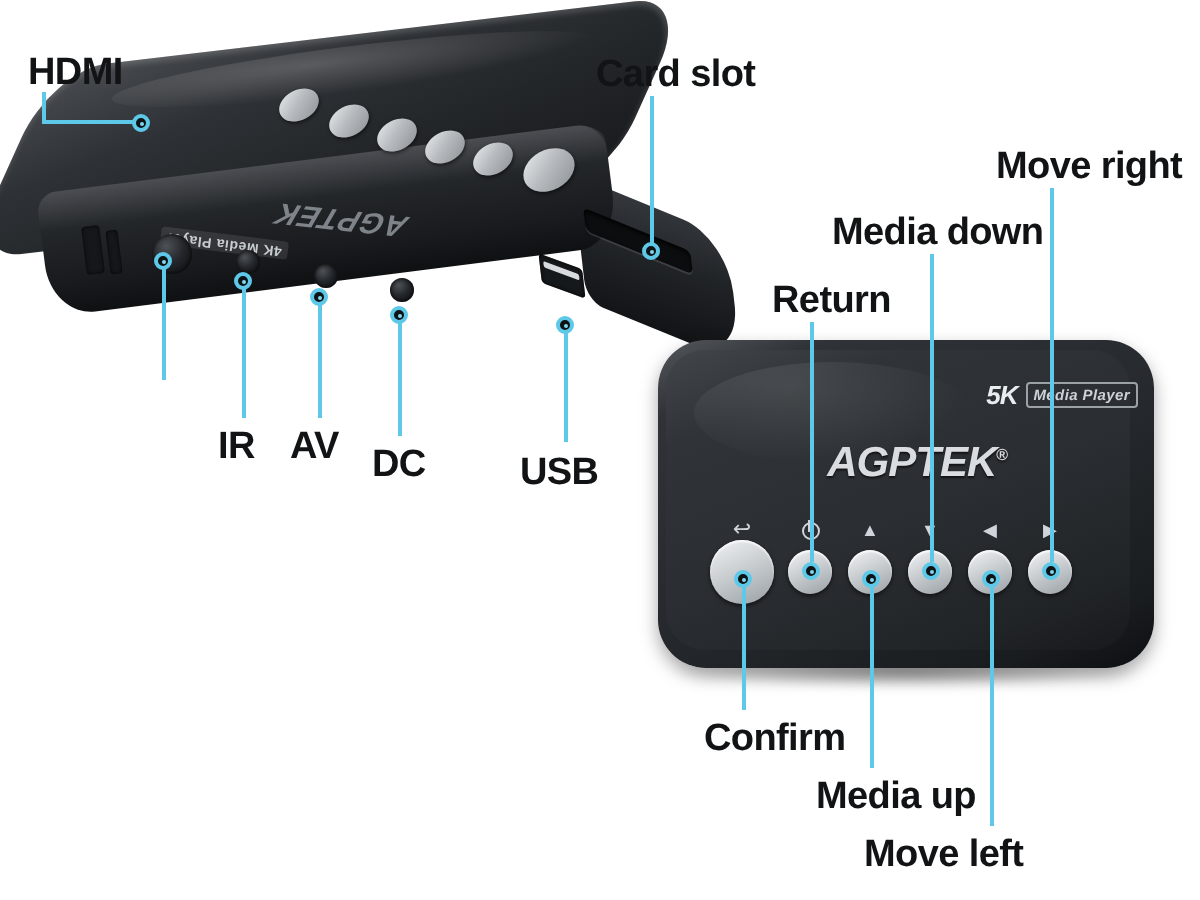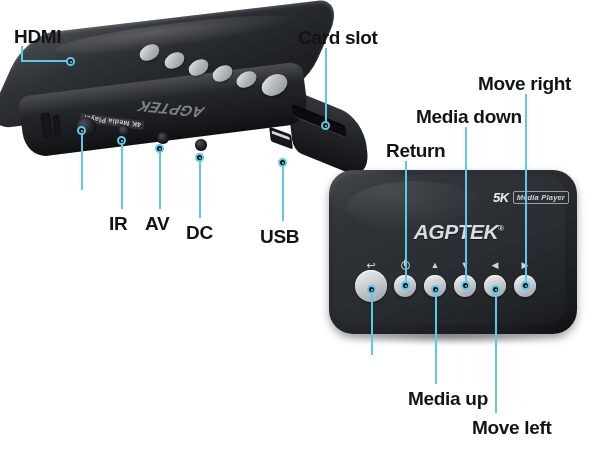--- a/index.html
+++ b/index.html
@@ -394,28 +394,29 @@
   </div>
 
   <div class="label" style="left:386px; top:141px;">Return</div>
   <div class="leader v" style="left:405px; top:161px; height:120px;"></div>
   <div class="dot" style="left:401px; top:281px;"></div>
 
   <div class="label" style="left:416px; top:107px;">Media down</div>
   <div class="leader v" style="left:465px; top:127px; height:154px;"></div>
   <div class="dot" style="left:461px; top:281px;"></div>
 
-  <div class="label" style="left:478px; top:74px;text-align:center;">Move right</div>
+  <div class="label" style="left:498px; top:74px;text-align:center;">Move right</div>
   <div class="leader v" style="left:525px; top:94px; height:187px;"></div>
   <div class="dot" style="left:521px; top:281px;"></div>
 
+  <div class="label" style="left:352px; top:360px;">Confirm</div>
   <div class="leader v" style="left:371px; top:292px; height:63px;"></div>
   <div class="dot" style="left:367px; top:285px;"></div>
 
   <div class="label" style="left:408px; top:389px;">Media up</div>
   <div class="leader v" style="left:435px; top:292px; height:92px;"></div>
   <div class="dot" style="left:431px; top:285px;"></div>
 
-  <div class="label" style="left:472px; top:418px;">Move left</div>
+  <div class="label" style="left:432px; top:418px;">Move left</div>
   <div class="leader v" style="left:495px; top:292px; height:121px;"></div>
   <div class="dot" style="left:491px; top:285px;"></div>
 
 </div>
 
 </body></html>

